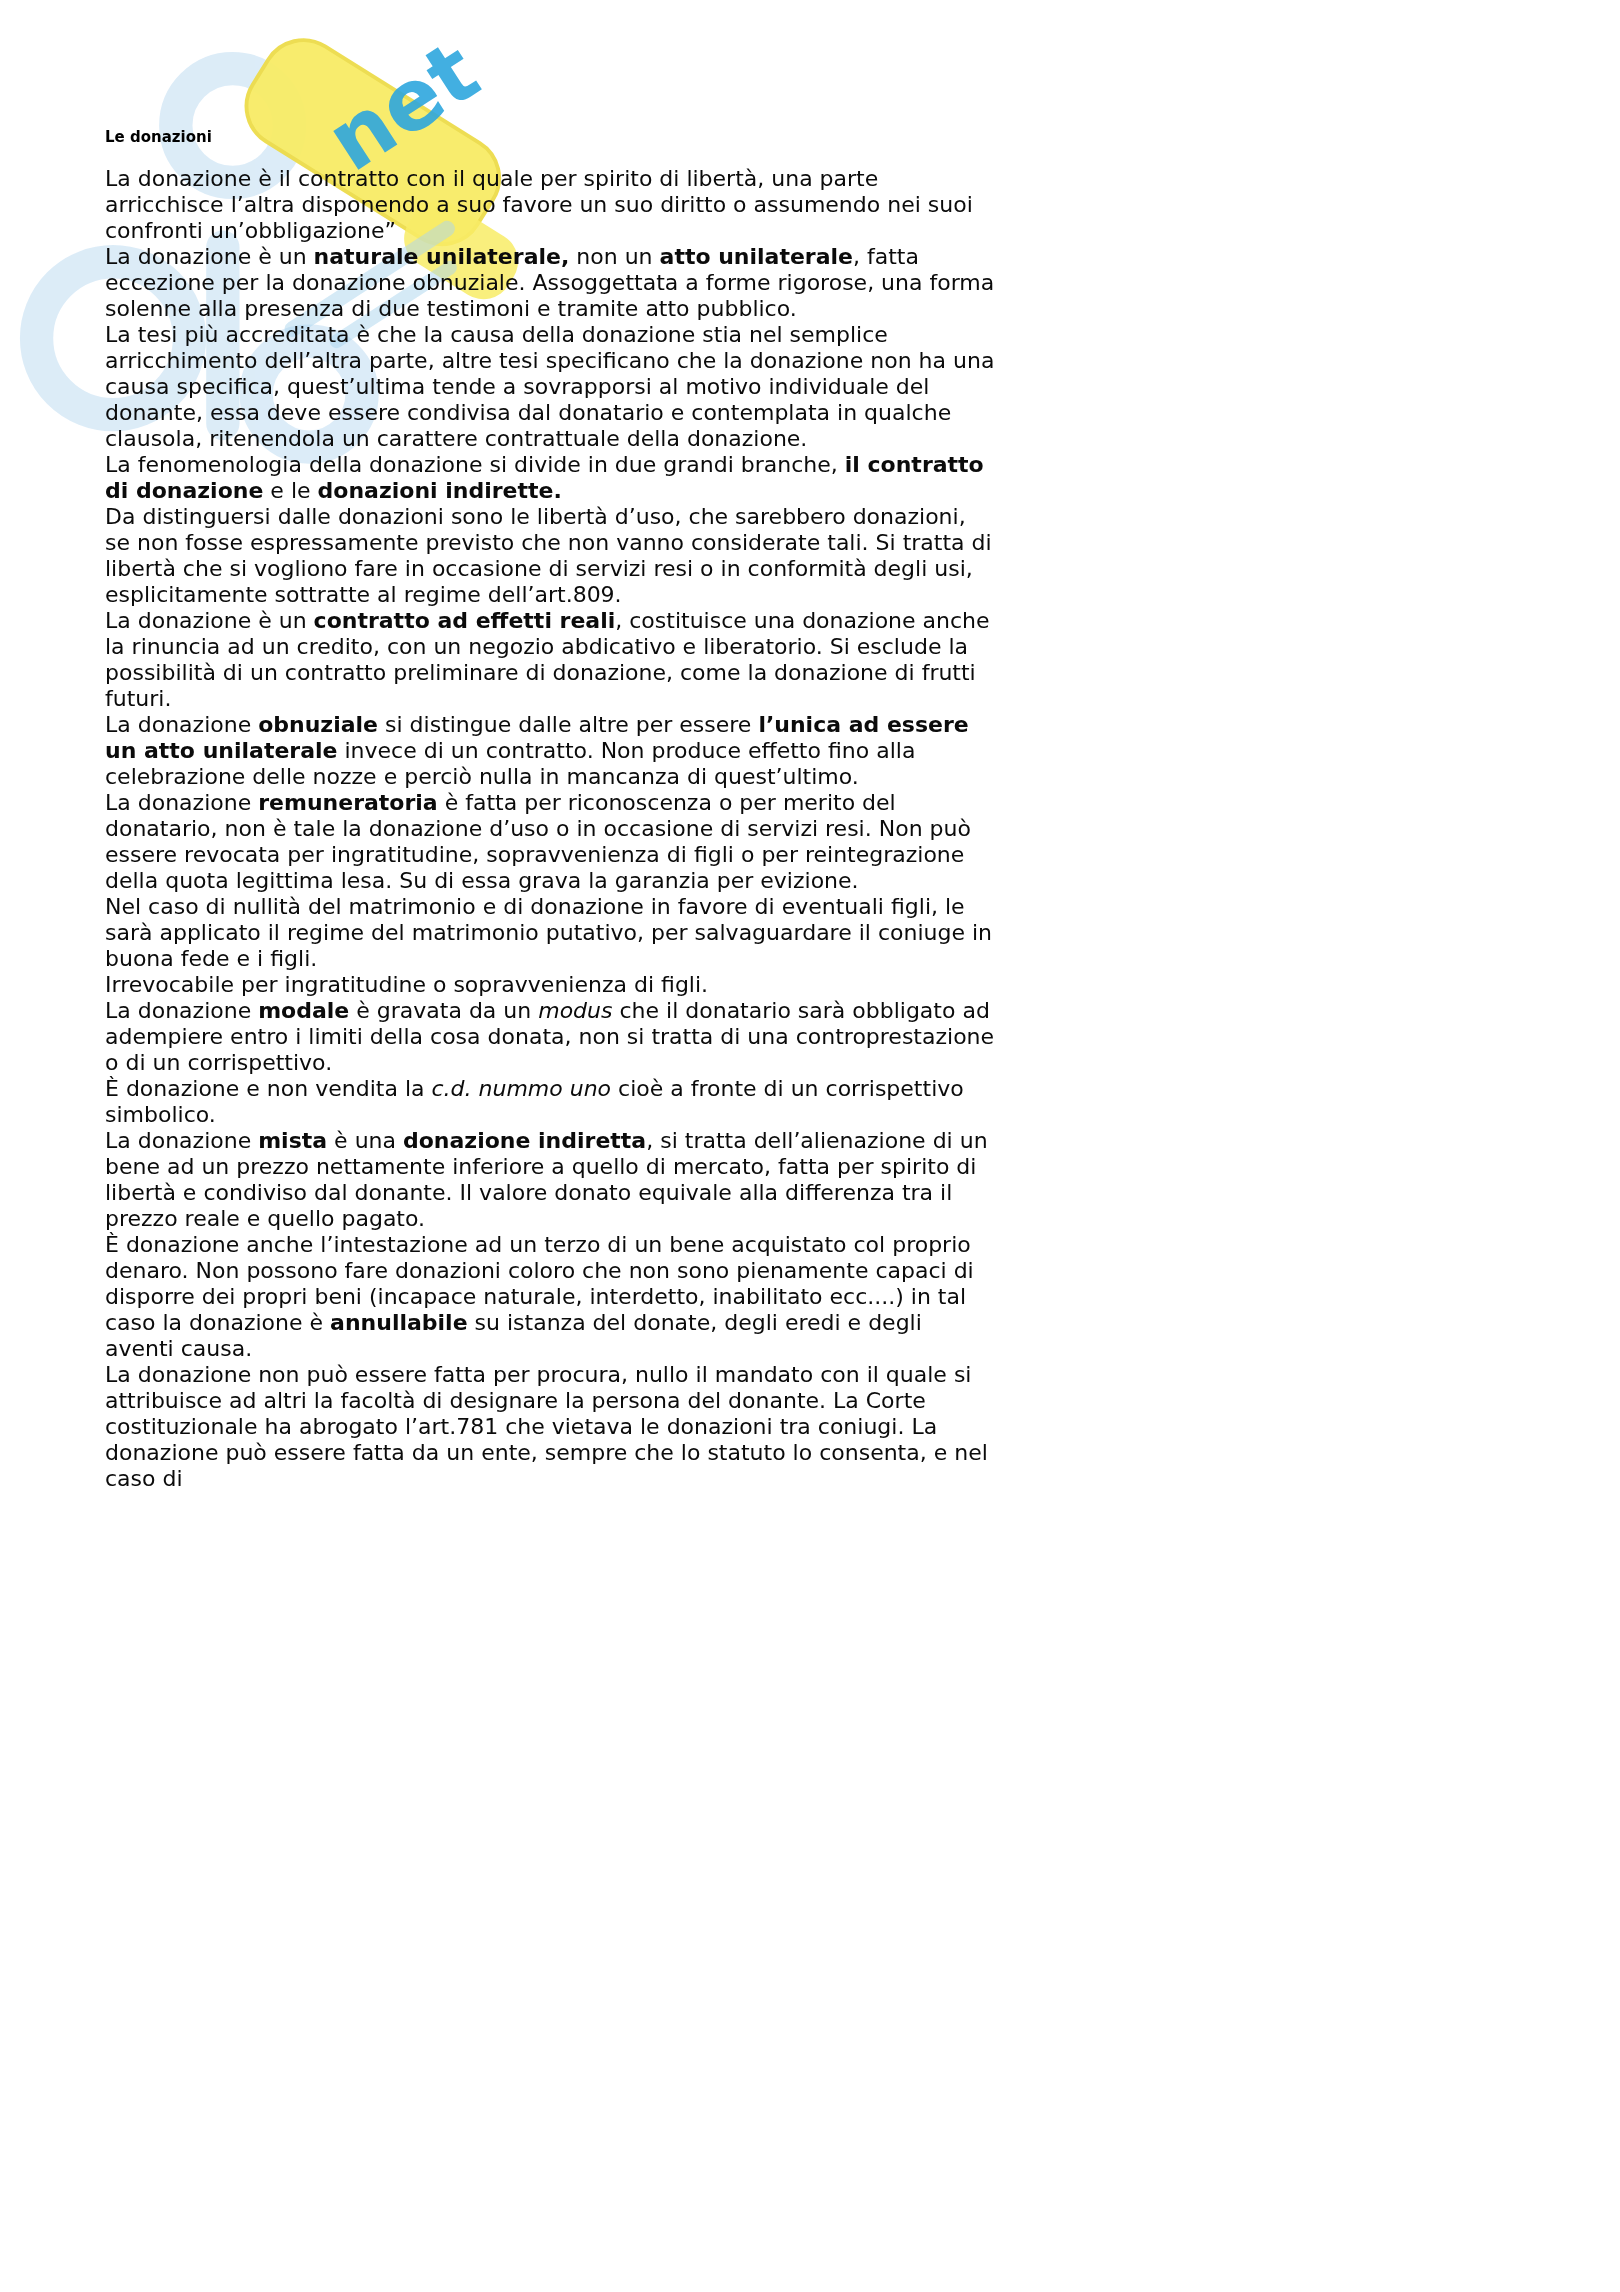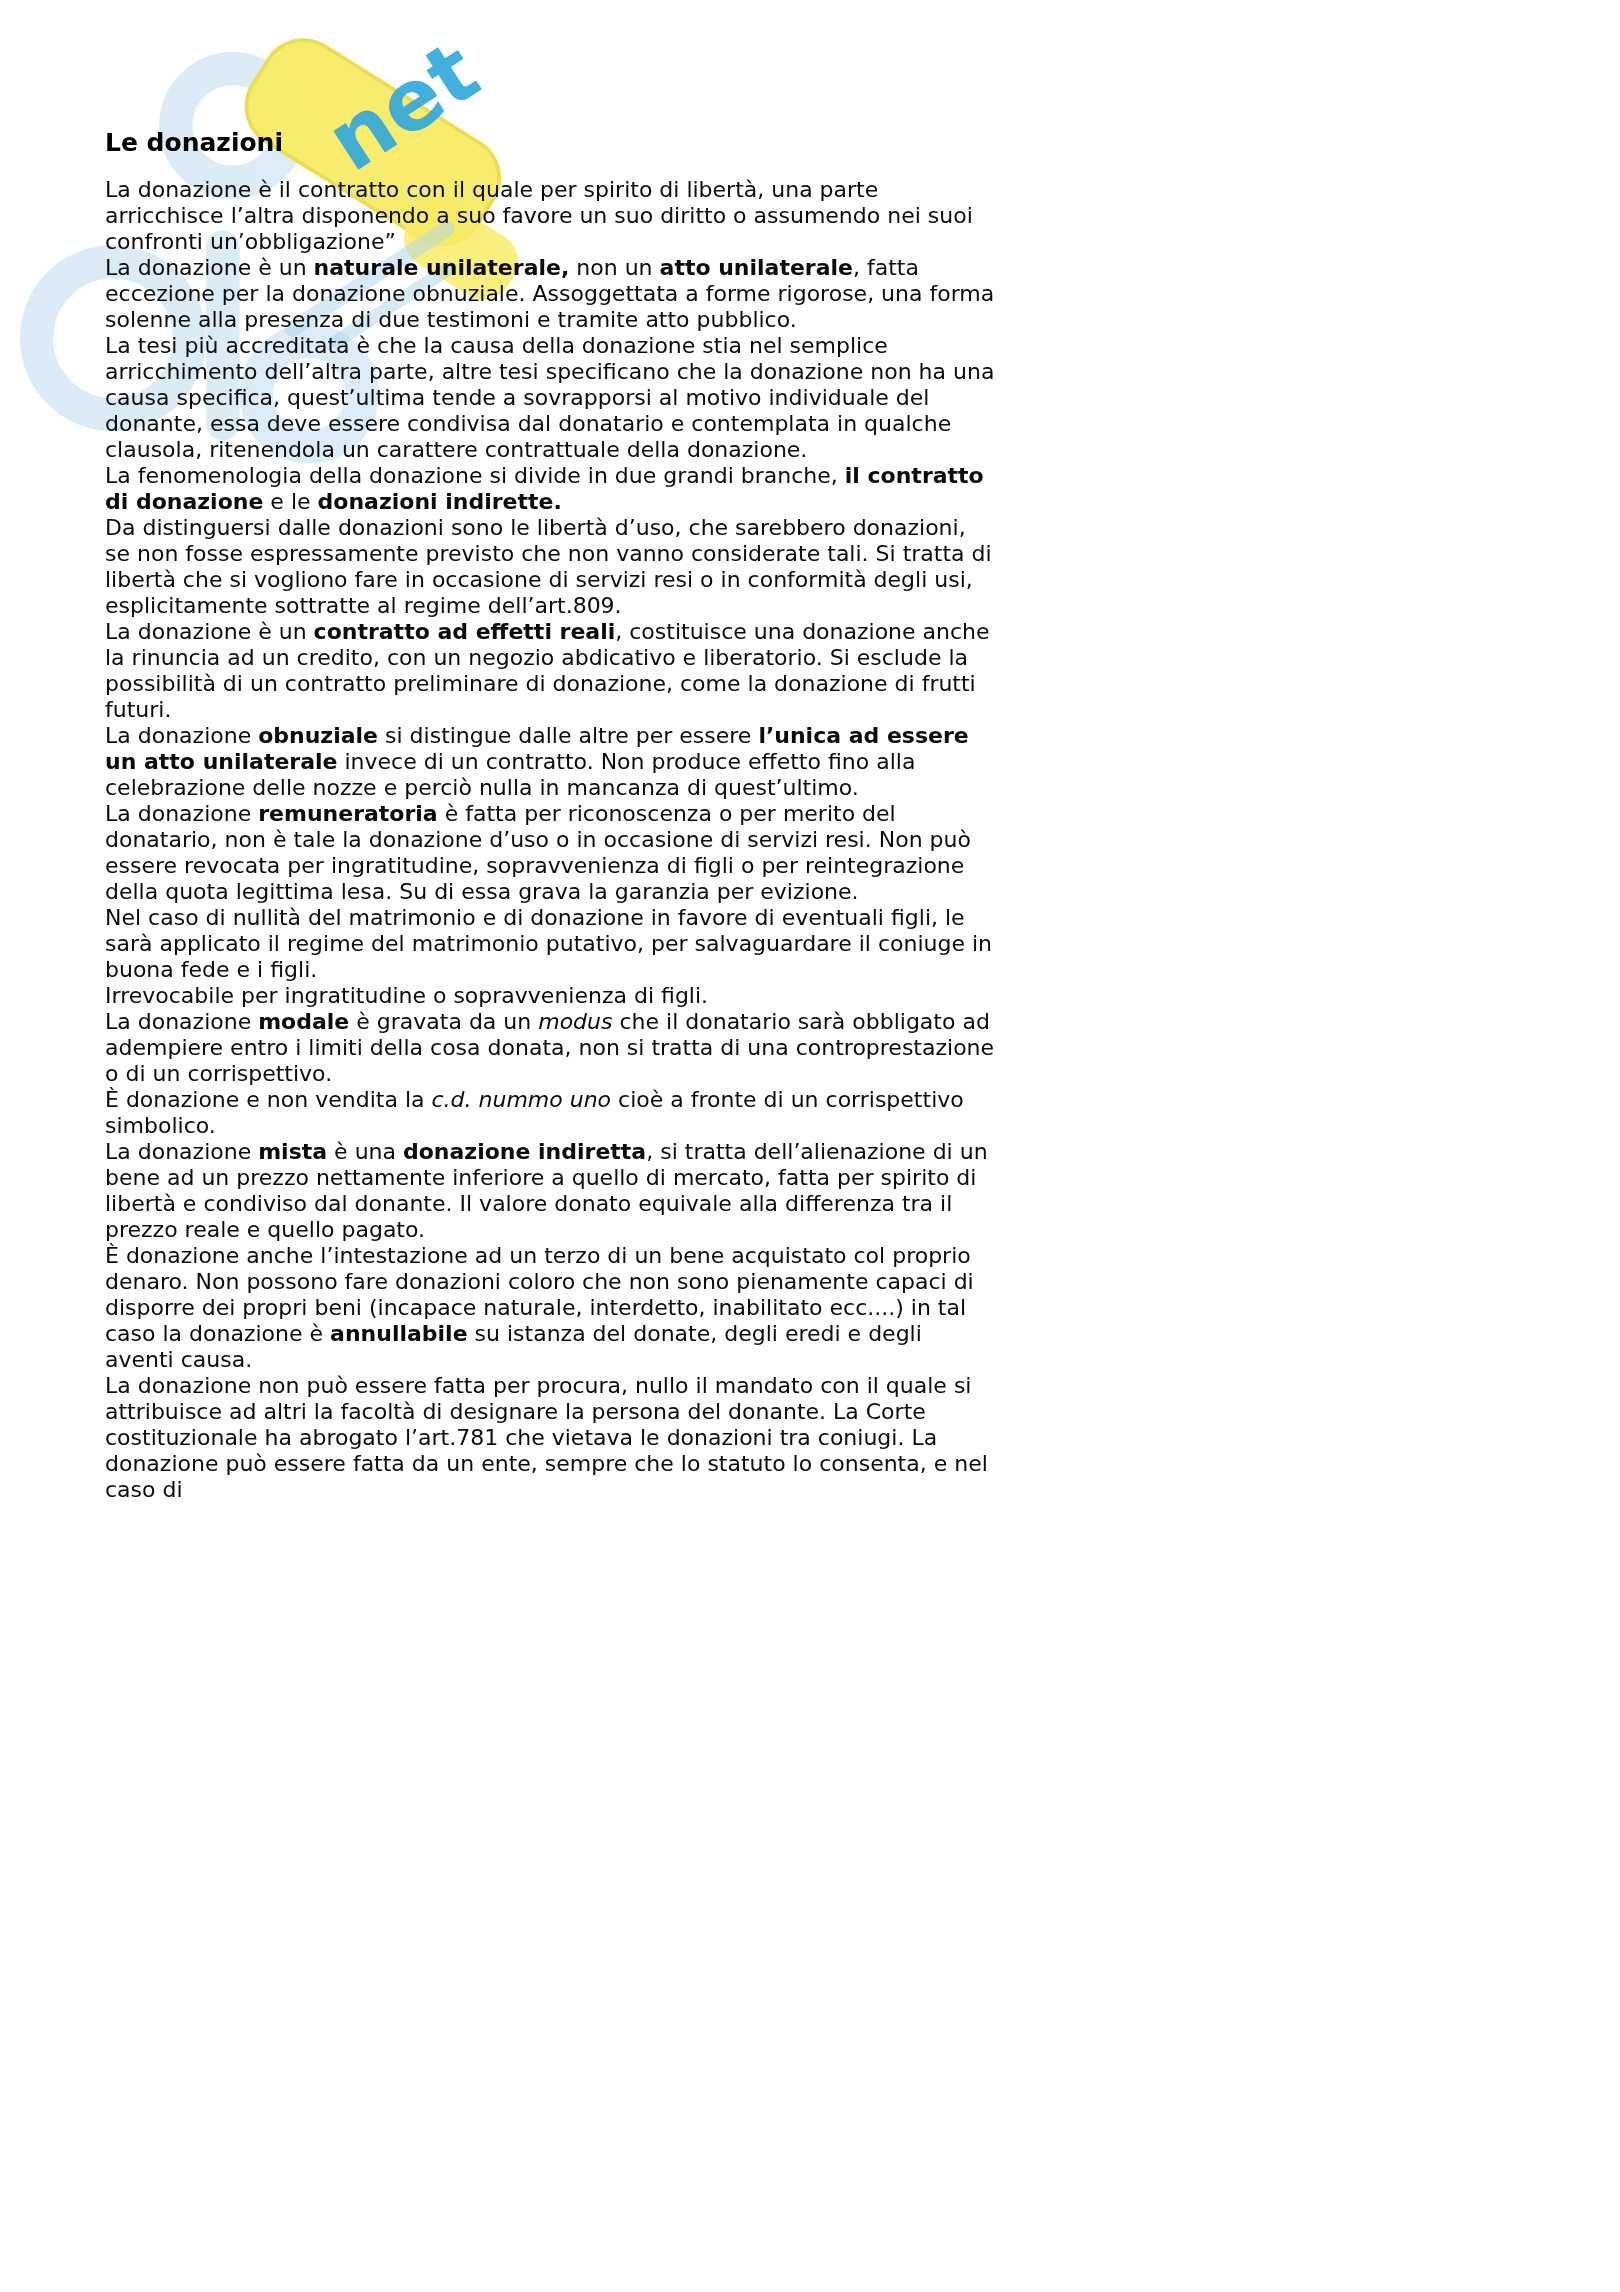--- a/index.html
+++ b/index.html
@@ -22,21 +22,21 @@
     pointer-events: none;
   }
   .content {
     position: absolute;
     left: 105px;
     top: 128px;
     width: 890px;
     z-index: 1;
   }
   h1.title {
-    font-size: 25px;
+    font-size: 15px;
     font-weight: 700;
     margin: 0 0 19.6px 0;
     color: #000;
   }
   .para {
     margin: 0;
     font-size: 22px;
     line-height: 26px;
     color: #0b0b0b;
   }

